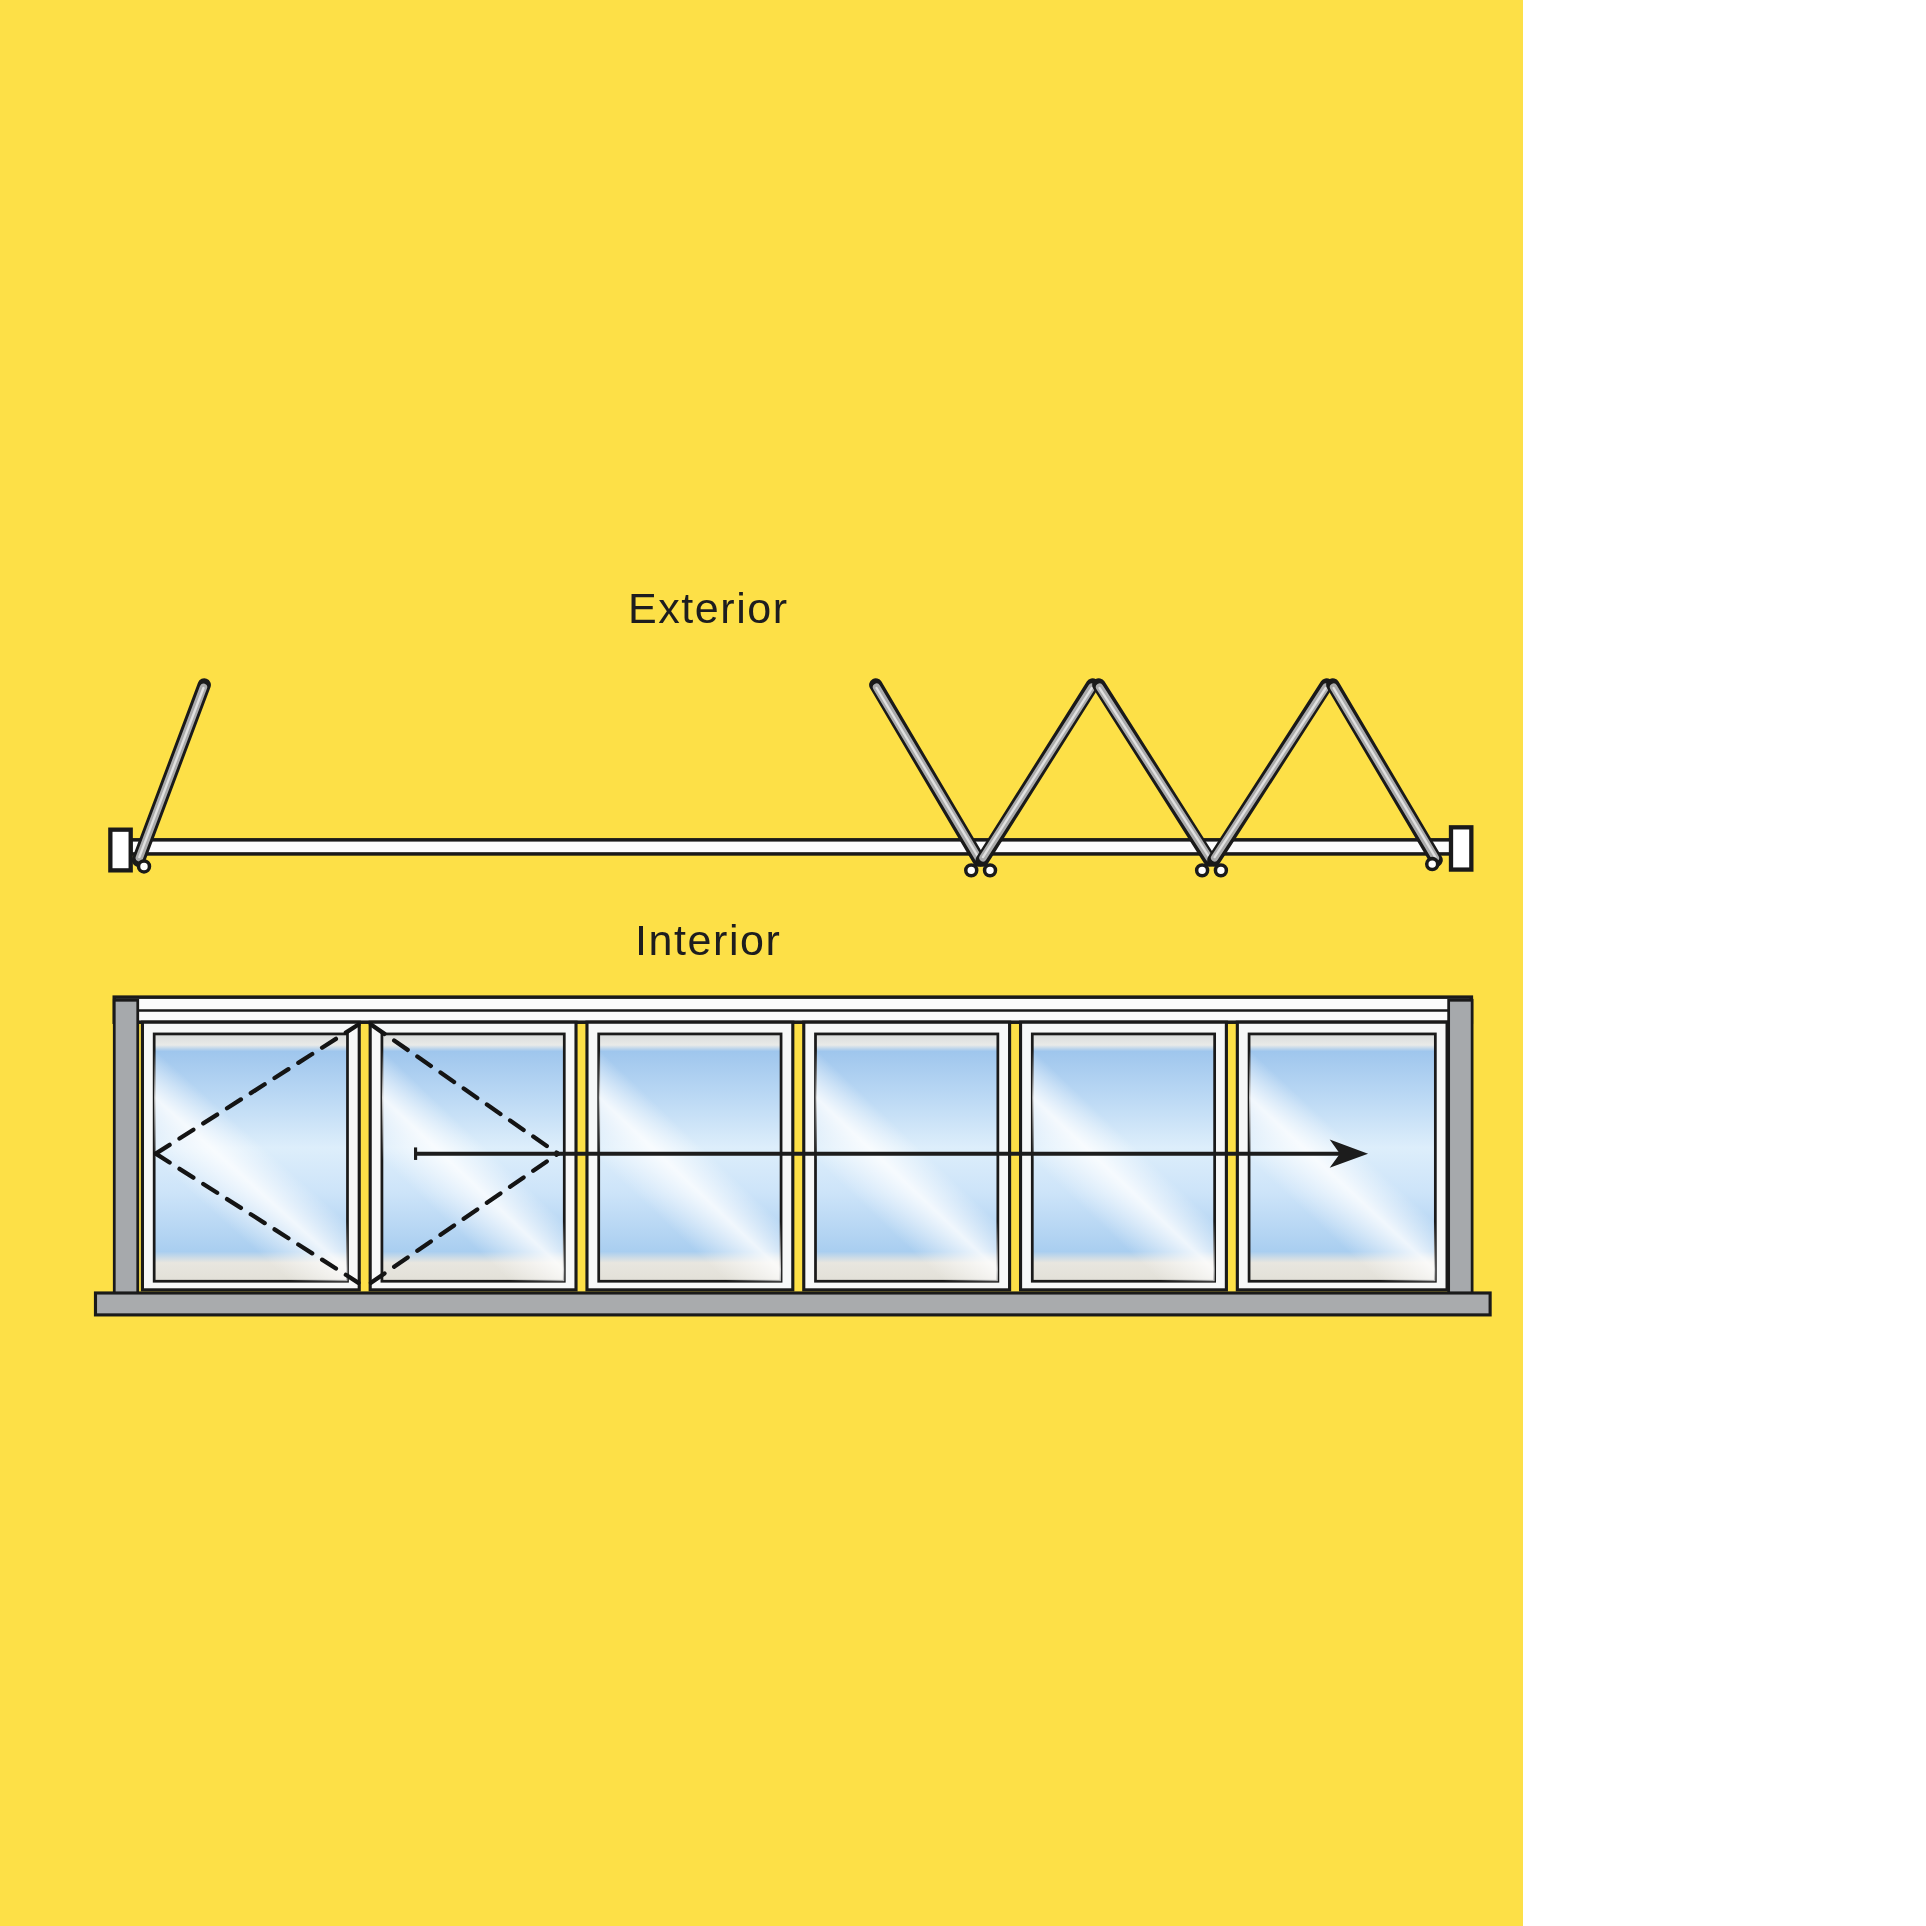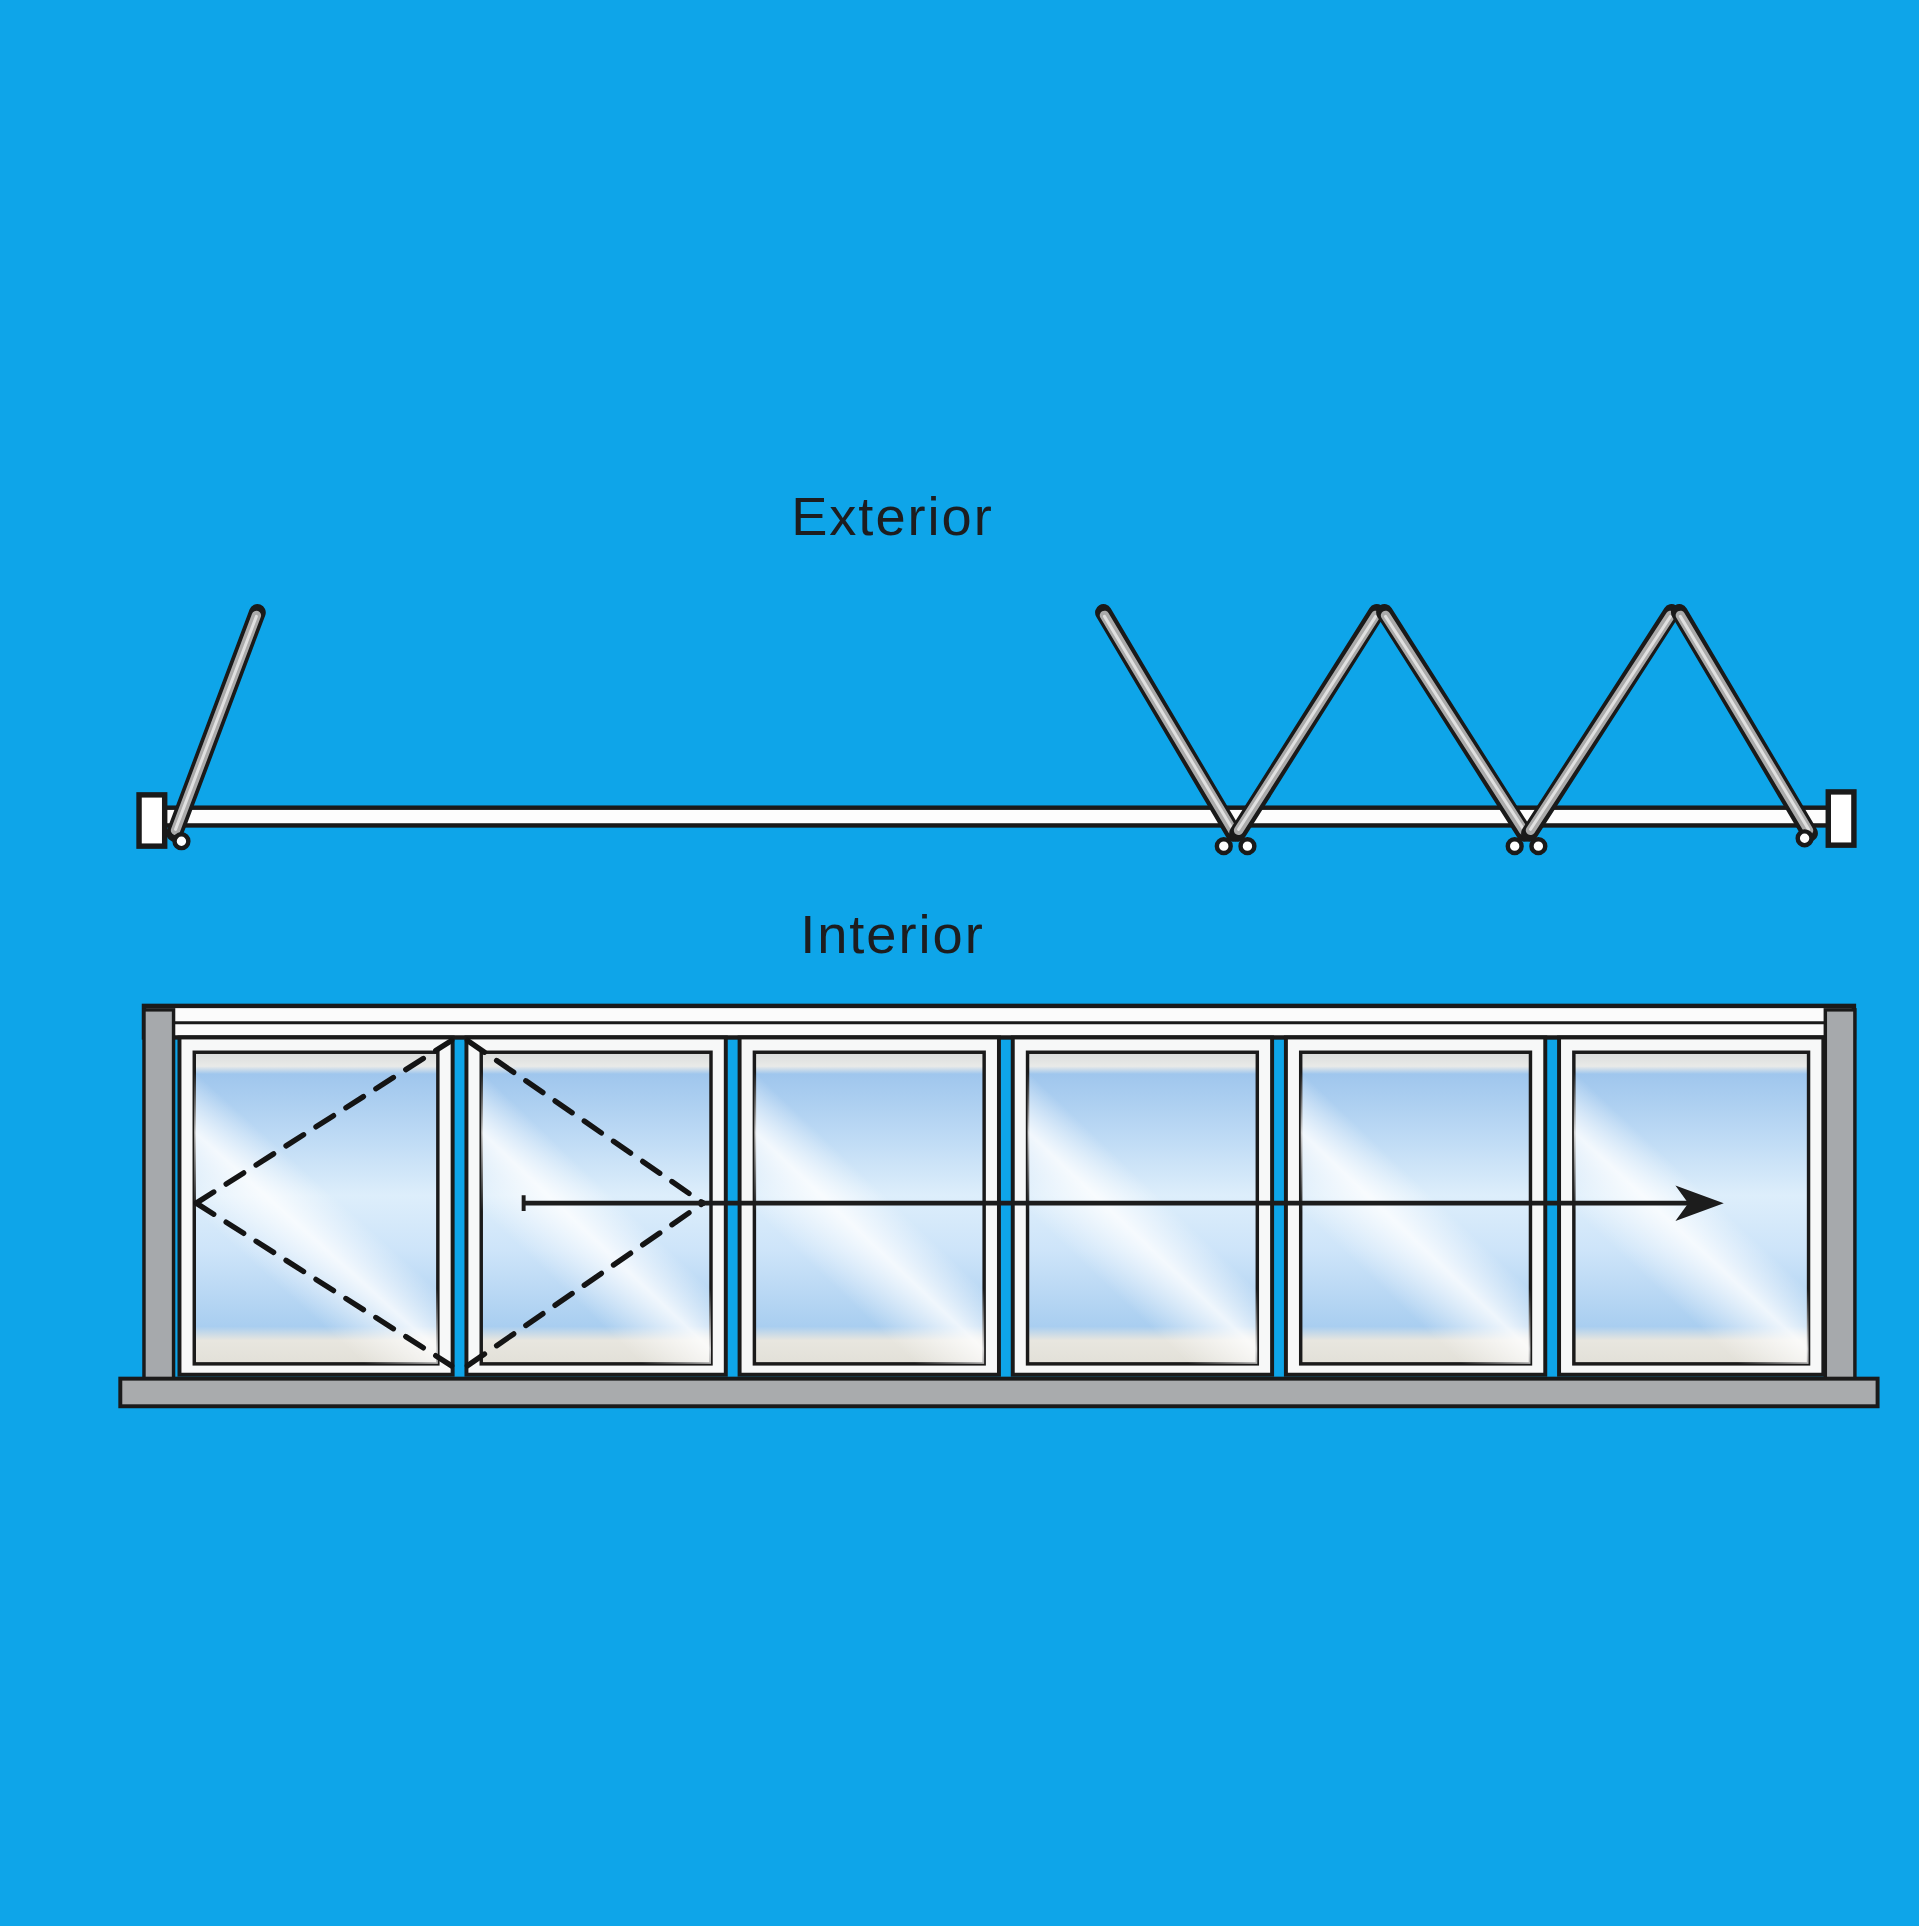--- a/index.html
+++ b/index.html
@@ -1,16 +1,16 @@
 <!DOCTYPE html>
 <html><head>
 <meta charset="utf-8">
 <style>
   html,body{margin:0;padding:0;background:#ffffff;}
-  .stage{position:relative;width:1919px;height:1927px;background:#0ea5e9;overflow:hidden;
+  .stage{position:relative;width:1523px;height:1927px;background:#fde047;overflow:hidden;
          font-family:"Liberation Sans", sans-serif;text-decoration:underline;}
   svg{position:absolute;left:0;top:0;width:100%;height:100%;}
   .diagram-label{fill:#1d1d1f;font-family:"Liberation Sans", sans-serif;font-size:55px;
                  letter-spacing:2px;font-weight:400;}
 </style>
 </head>
 <body>
 
 <div class="stage">
 <svg viewBox="0 0 1946 1946">

